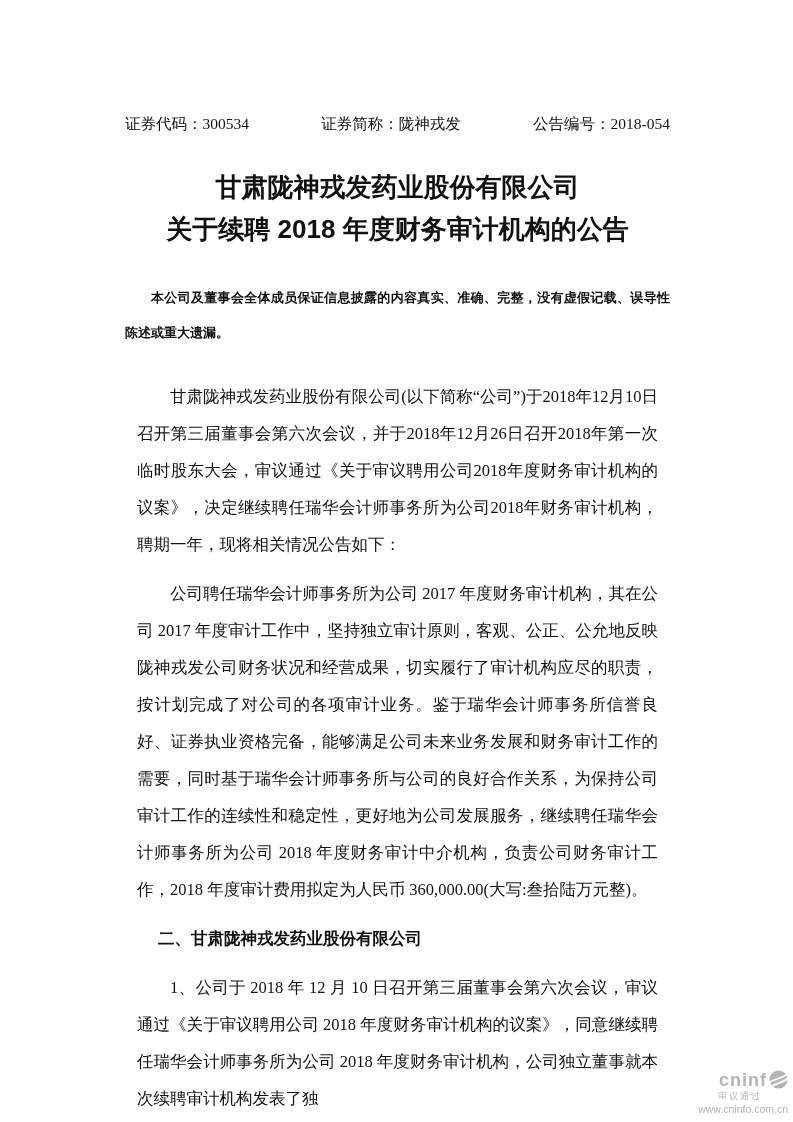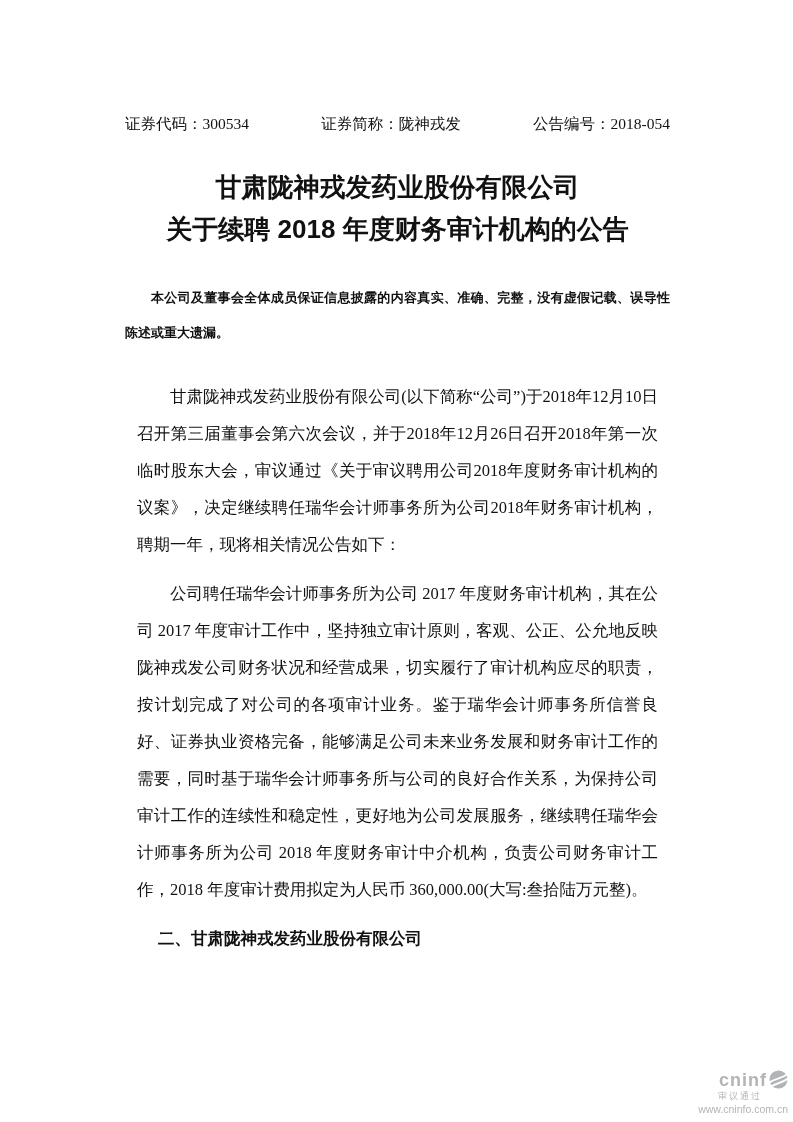--- a/index.html
+++ b/index.html
@@ -115,20 +115,21 @@
     <h1 class="title">甘肃陇神戎发药业股份有限公司</h1>
     <h1 class="title">关于续聘 2018 年度财务审计机构的公告</h1>
   </div>
 
   <p class="notice">本公司及董事会全体成员保证信息披露的内容真实、准确、完整，没有虚假记载、误导性陈述或重大遗漏。</p>
 
   <div class="doc-body">
     <p class="para">甘肃陇神戎发药业股份有限公司(以下简称“公司”)于2018年12月10日召开第三届董事会第六次会议，并于2018年12月26日召开2018年第一次临时股东大会，审议通过《关于审议聘用公司2018年度财务审计机构的议案》，决定继续聘任瑞华会计师事务所为公司2018年财务审计机构，聘期一年，现将相关情况公告如下：</p>
     <p class="para">公司聘任瑞华会计师事务所为公司 2017 年度财务审计机构，其在公司 2017 年度审计工作中，坚持独立审计原则，客观、公正、公允地反映陇神戎发公司财务状况和经营成果，切实履行了审计机构应尽的职责，按计划完成了对公司的各项审计业务。鉴于瑞华会计师事务所信誉良好、证券执业资格完备，能够满足公司未来业务发展和财务审计工作的需要，同时基于瑞华会计师事务所与公司的良好合作关系，为保持公司审计工作的连续性和稳定性，更好地为公司发展服务，继续聘任瑞华会计师事务所为公司 2018 年度财务审计中介机构，负责公司财务审计工作，2018 年度审计费用拟定为人民币 360,000.00(大写:叁拾陆万元整)。</p>
     <p class="heading">二、甘肃陇神戎发药业股份有限公司</p>
+    <p class="para">1、公司于 2018 年 12 月 10 日召开第三届董事会第六次会议，审议通过《关于审议聘用公司 2018 年度财务审计机构的议案》，同意继续聘任瑞华会计师事务所为公司 2018 年度财务审计机构，公司独立董事就本次续聘审计机构发表了独</p>
   </div>
 
   <div class="watermark">
     <div class="wm-brand-row">
       <span class="wm-brand">cninf</span>
       <span class="wm-globe-icon">
         <svg width="19" height="19" viewBox="0 0 20 20" aria-hidden="true">
           <circle cx="10" cy="10" r="9.5" fill="currentColor"></circle>
           <path d="M0.5 13 C 6.5 9, 13 9, 19.5 4.5" stroke="#ffffff" stroke-width="2" fill="none"></path>
           <path d="M2 17.5 C 8 13.5, 14.5 13.5, 20 9" stroke="#ffffff" stroke-width="2" fill="none"></path>

